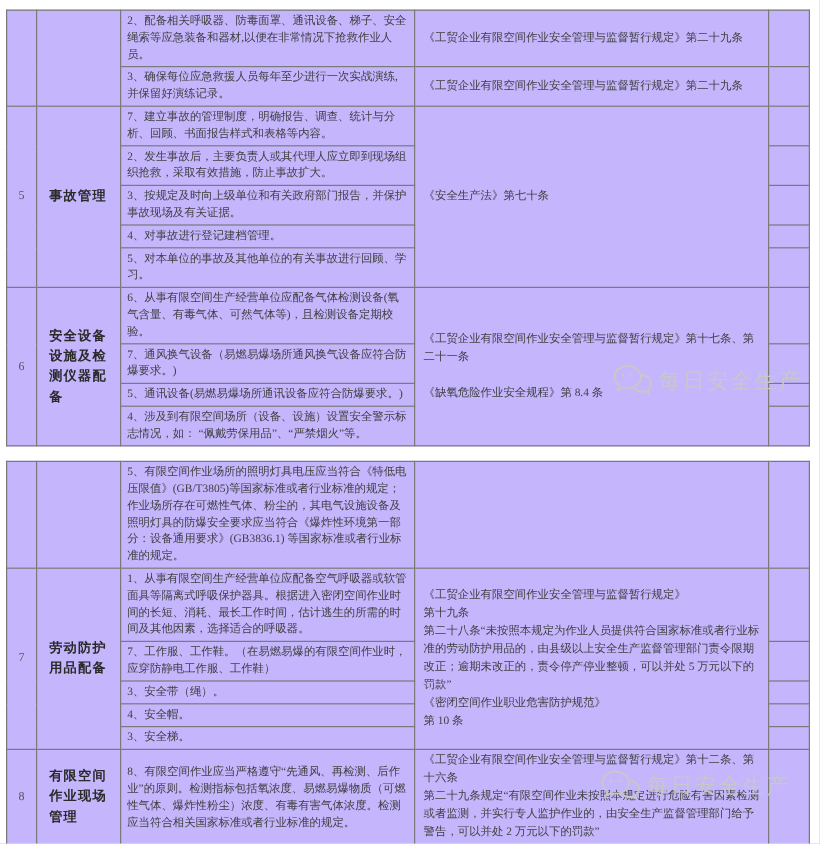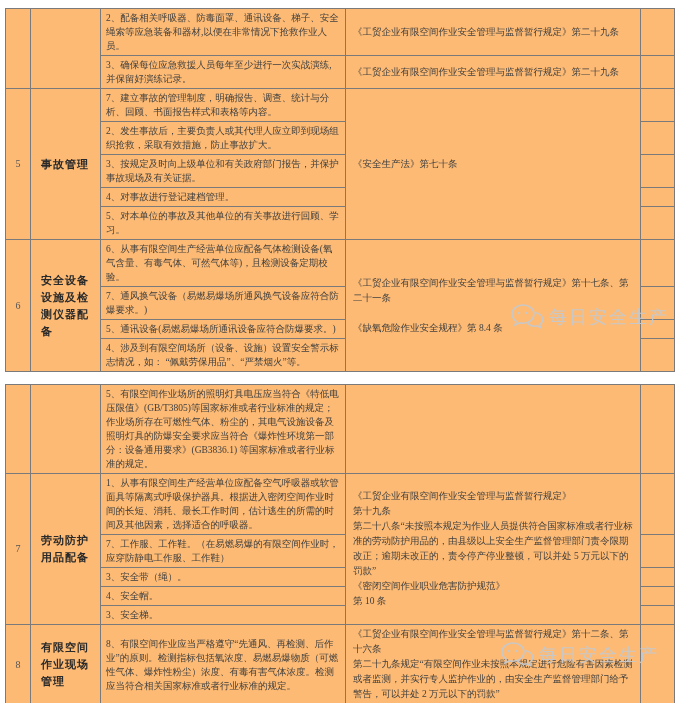--- a/index.html
+++ b/index.html
@@ -2,21 +2,21 @@
 <html><head>
 <meta charset="utf-8">
 <style>
   html,body{margin:0;padding:0;}
   body{
     width:683px;height:703px;overflow:hidden;background:#ffffff;
     font-family:"Liberation Serif","DejaVu Serif",serif;
   }
   .doc{position:relative;width:683px;height:703px;}
   .tablewrap{position:absolute;left:5px;top:8px;width:670px;}
-  table.sheet{border-collapse:collapse;table-layout:fixed;width:669px;background:#fdba74;}
+  table.sheet{border-collapse:collapse;table-layout:fixed;width:669px;background:#c4b5fd;}
   table.sheet + table.sheet{margin-top:12px;}
   td{
     border:1px solid #7a7a7a;
     font-size:9.5px;line-height:14px;color:#3f3f3f;
     padding:2px 4px;vertical-align:middle;
     word-break:break-all;
   }
   td.num{text-align:center;font-size:10px;color:#555;}
   td.category{
     font-weight:bold;font-size:11px;line-height:17px;color:#2a2a2a;

